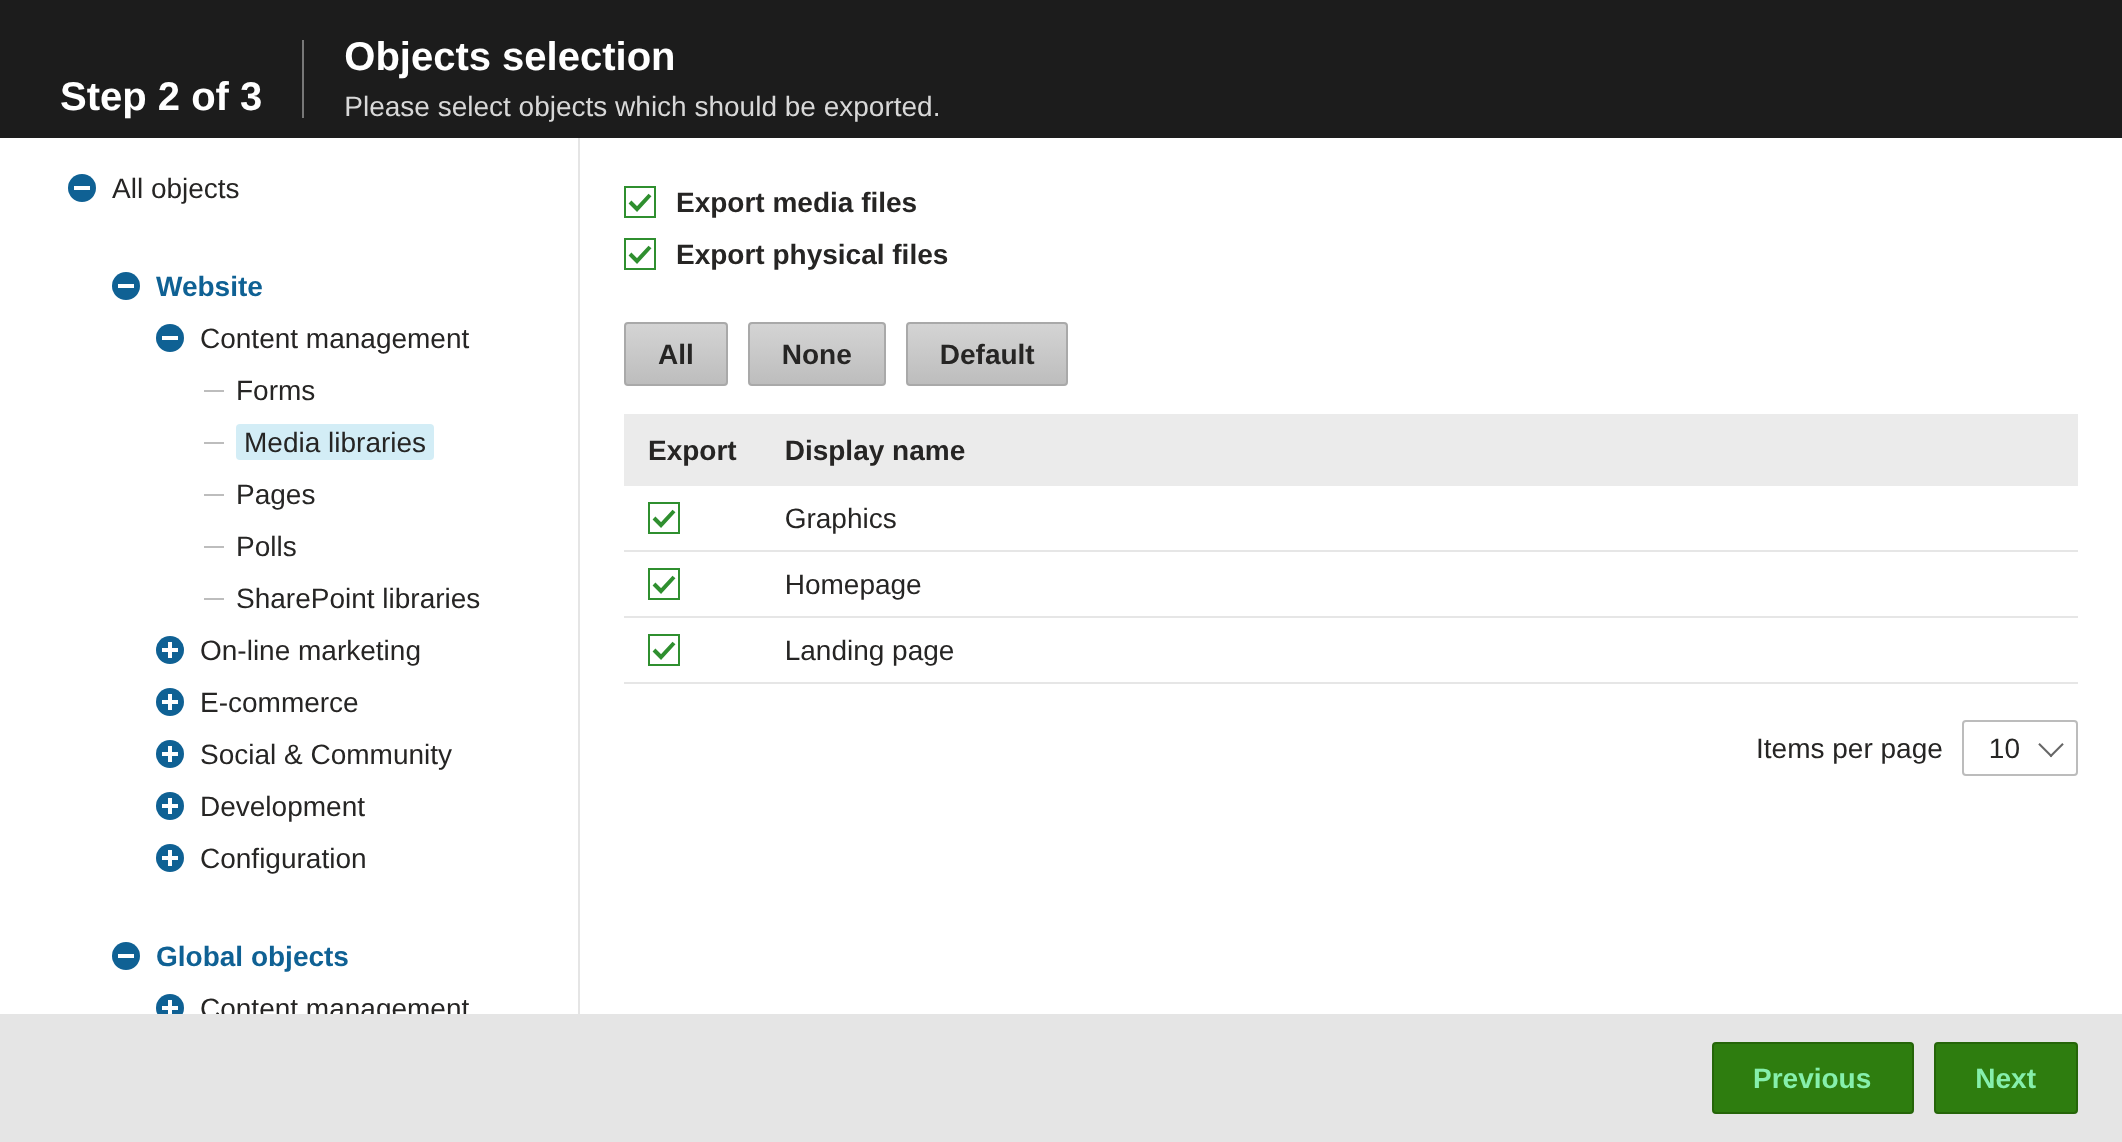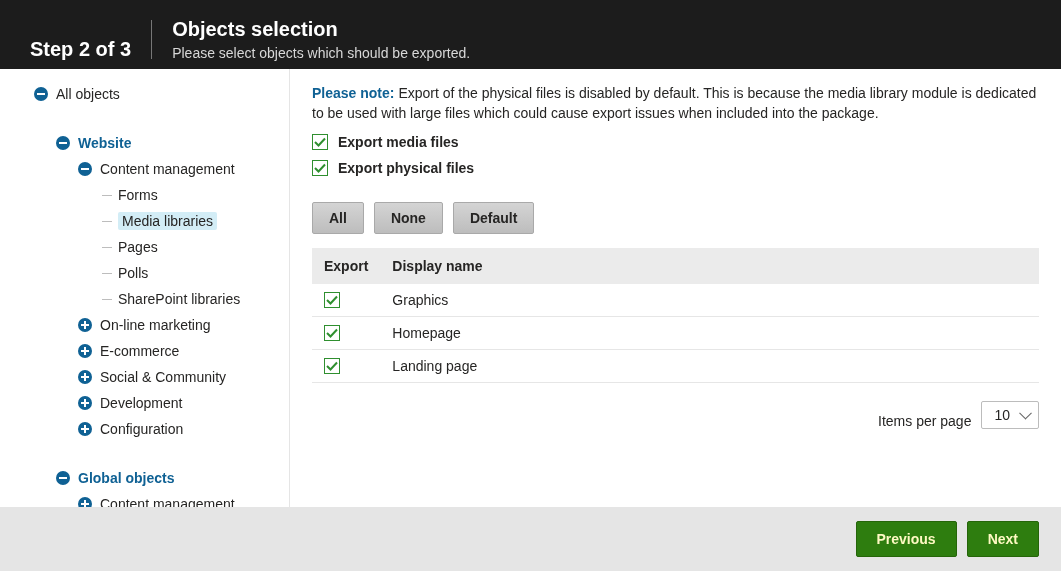--- a/index.html
+++ b/index.html
@@ -148,21 +148,21 @@
     border-bottom: 1px solid #e6e6e6;
   }
   .col-export { width: 60px; }
 
   .pager {
     text-align: right;
     margin-top: 18px;
     padding-bottom: 8px;
     display: flex;
     justify-content: flex-end;
-    align-items: flex-end;
+    align-items: center;
     gap: 10px;
   }
   .select {
     border: 1px solid #bcbcbc;
     border-radius: 2px;
     padding: 5px 28px 5px 12px;
     position: relative;
     cursor: pointer;
     background: #fff;
   }
@@ -179,21 +179,21 @@
   .footer {
     background: #e5e5e5;
     padding: 14px 22px;
     display: flex;
     justify-content: flex-end;
     gap: 10px;
   }
   .btn-green {
     background: #2e7d0f;
     border: 1px solid #256509;
-    color: #fef9c3;
+    color: #86efac;
     font-weight: 700;
     font-size: 14px;
     padding: 9px 20px;
     border-radius: 2px;
     cursor: pointer;
   }
 </style>
 </head>
 <body>
 
@@ -333,24 +333,20 @@
                     </div>
                   </li>
               </ul>
             </li>
           </ul>
         </li>
       </ul>
     </div>
 
     <div class="content-pane">
-      <div class="note">
-        <span class="note-label">Please note:</span>
-        <span>Export of the physical files is disabled by default. This is because the media library module is dedicated to be used with large files which could cause export issues when included into the package.</span>
-      </div>
 
       <div class="chk-row">
         <span class="chkbox">
           <svg viewBox="0 0 12 12">
               <path d="M1 6 L4.5 9.5 L11 2.5" stroke="#2f8f2f" stroke-width="2" fill="none"></path>
             </svg>
         </span>
         <span>Export media files</span>
       </div>
       <div class="chk-row">

